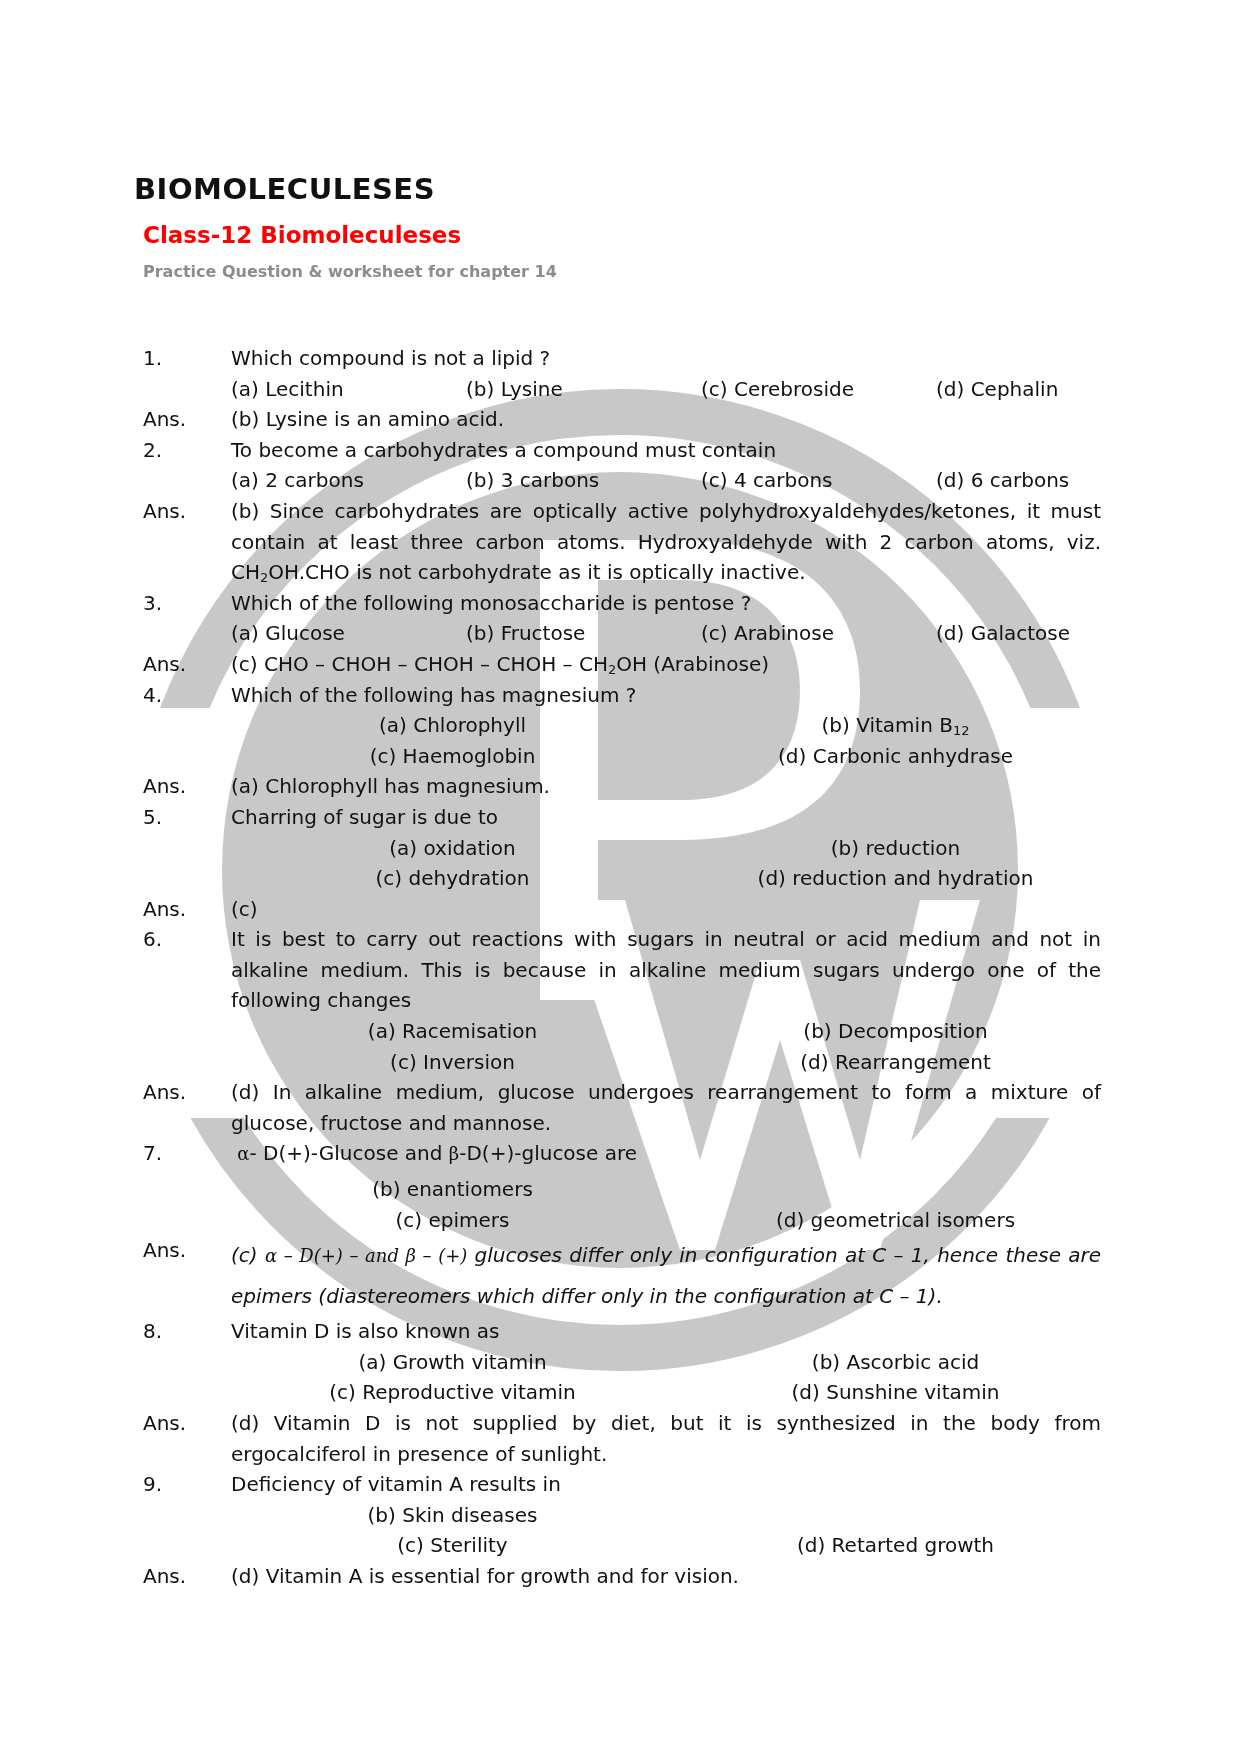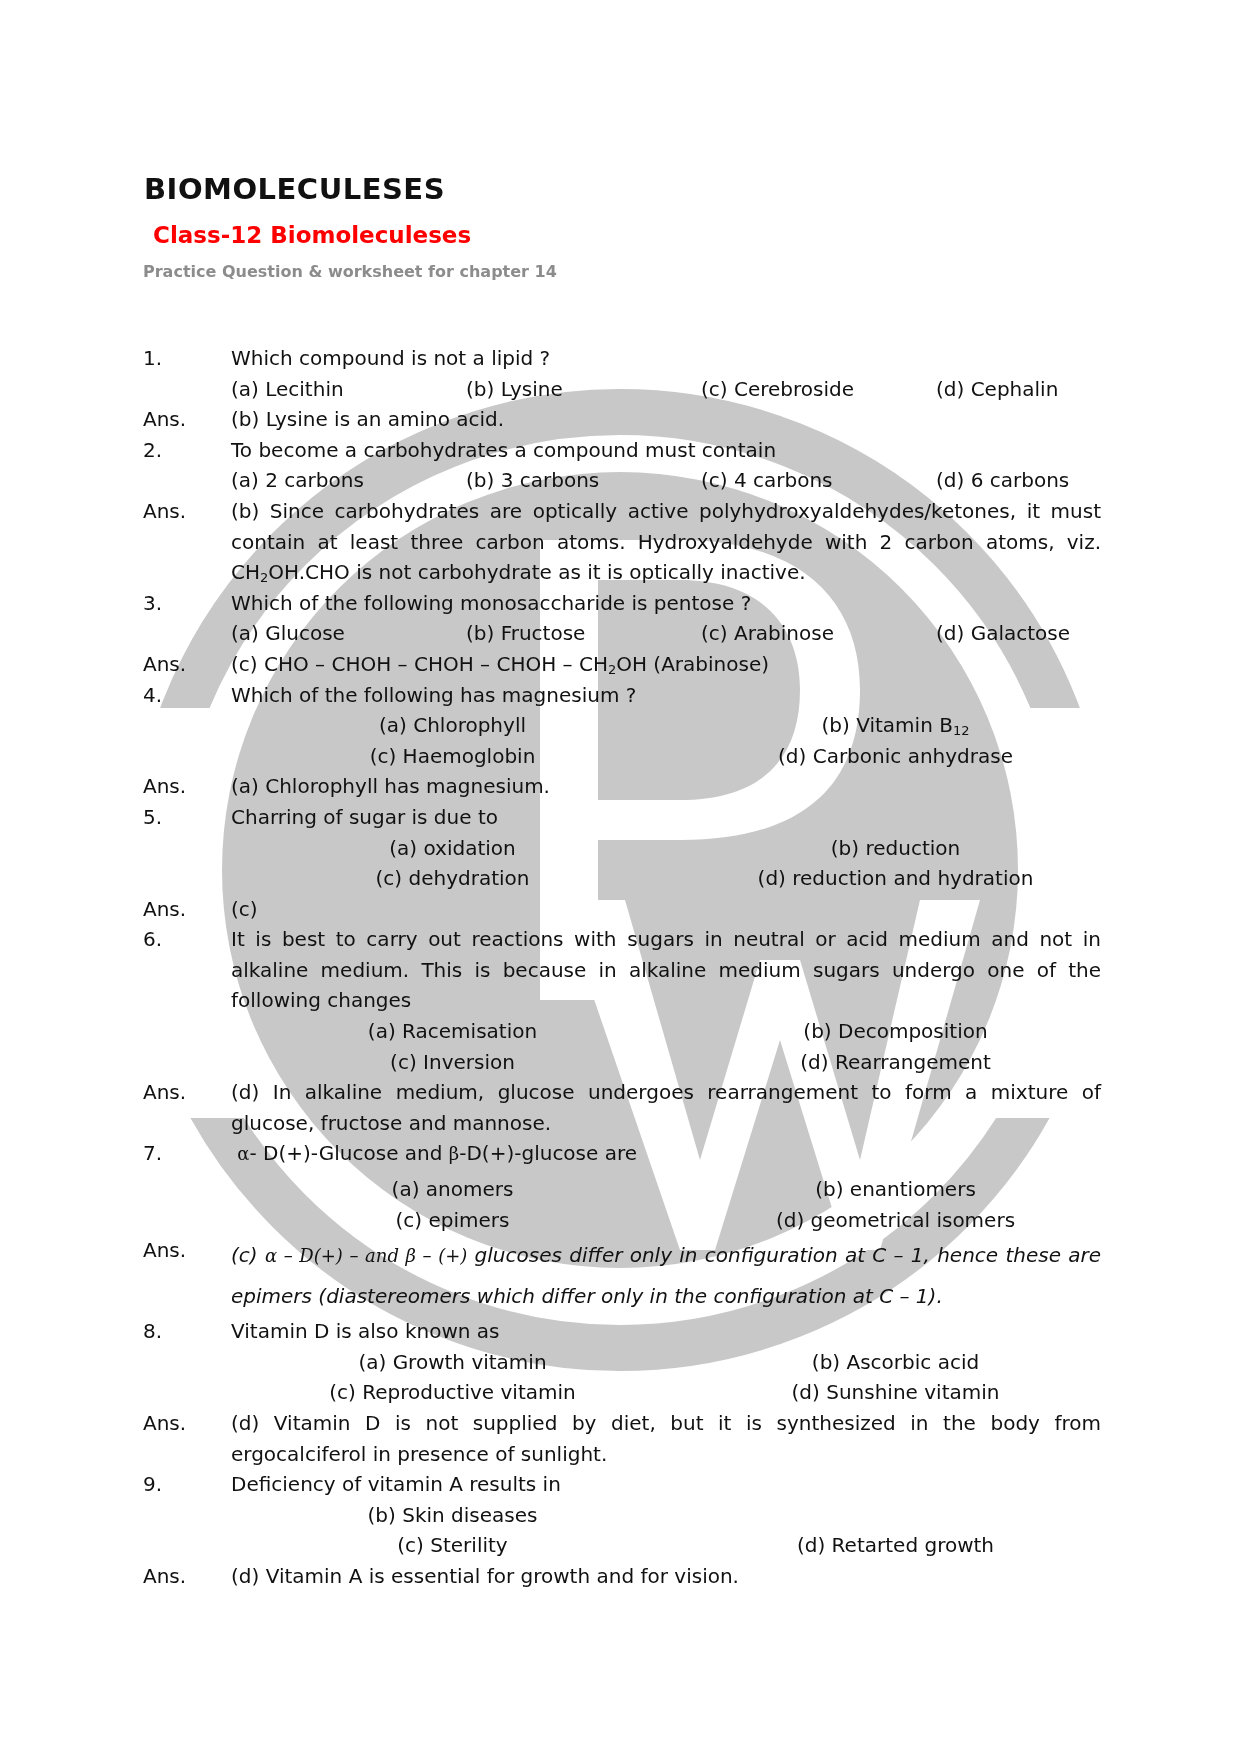--- a/index.html
+++ b/index.html
@@ -1,23 +1,23 @@
 <!DOCTYPE html>
 <html><head>
 <meta charset="utf-8">
 <style>
   html, body { margin: 0; padding: 0; background: #ffffff; }
   body { width: 1240px; height: 1754px; position: relative; overflow: hidden;
          font-family: "DejaVu Sans", "Liberation Sans", sans-serif; color: #000; }
   .watermark { position: absolute; left: 0; top: 0; width: 1240px; height: 1754px; z-index: 0; }
   .content { position: absolute; left: 0; top: 0; width: 1240px; z-index: 1; }
 
-  .title { position: absolute; left: 144px; top: 172px; font-size: 29px; font-weight: bold;
+  .title { position: absolute; left: 134px; top: 172px; font-size: 29px; font-weight: bold;
            font-family: "DejaVu Sans", sans-serif; letter-spacing: 0.5px; color: #111; }
-  .subtitle { position: absolute; left: 153px; top: 222px; font-size: 23px; font-weight: bold;
+  .subtitle { position: absolute; left: 143px; top: 222px; font-size: 23px; font-weight: bold;
               font-family: "DejaVu Sans", sans-serif; color: #ff0000; }
   .subtitle2 { position: absolute; left: 143px; top: 262px; font-size: 16px; font-weight: bold;
                font-family: "DejaVu Sans", sans-serif; color: #8c8c8c; }
 
   .qa { position: absolute; left: 143px; top: 343px; width: 958px; font-size: 20px;
         line-height: 30.6px; font-family: "DejaVu Sans", sans-serif; color: #111; }
   .row { display: flex; min-height: 30.6px; }
   .num { width: 88px; flex: none; }
   .body { flex: 1; text-align: justify; }
   .opts { display: flex; }
@@ -180,21 +180,20 @@
     </div>
 
     <div class="row">
       <div class="num">7.</div>
       <div class="body">&nbsp;<span class="serif">α</span><span>- D(+)-Glucose and </span><span class="serif">β</span><span>-D(+)-glucose are</span></div>
     </div>
     <div class="gap"></div>
     <div class="row">
         <div class="num"></div>
       <div class="opts opts2">
-        <span class="opt">(a) anomers</span>
         <span class="opt">(b) enantiomers</span>
       </div>
     </div>
     <div class="row">
         <div class="num"></div>
       <div class="opts opts2">
         <span class="opt">(c) epimers</span>
         <span class="opt">(d) geometrical isomers</span>
       </div>
     </div>

